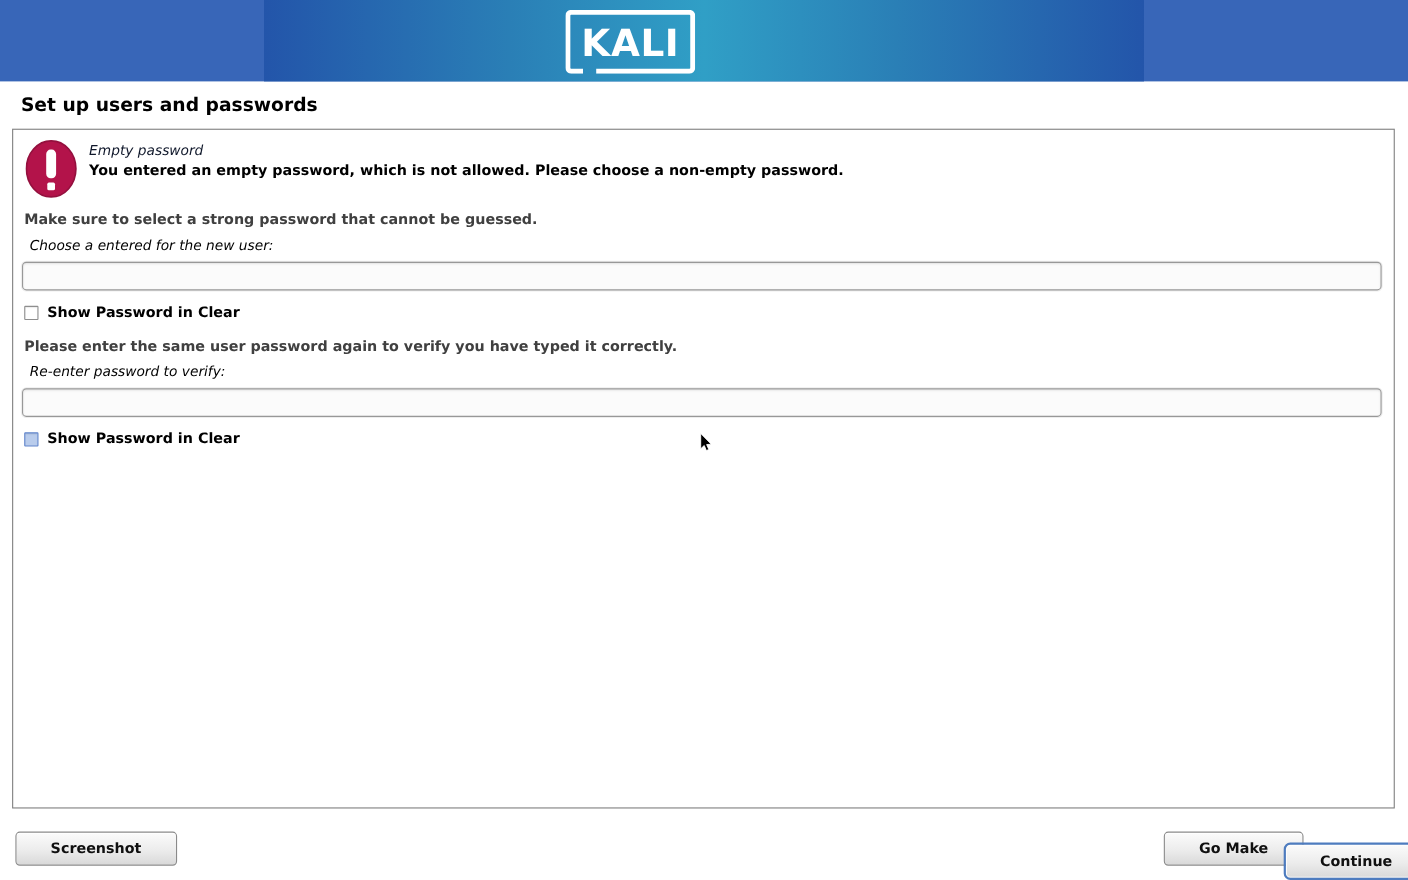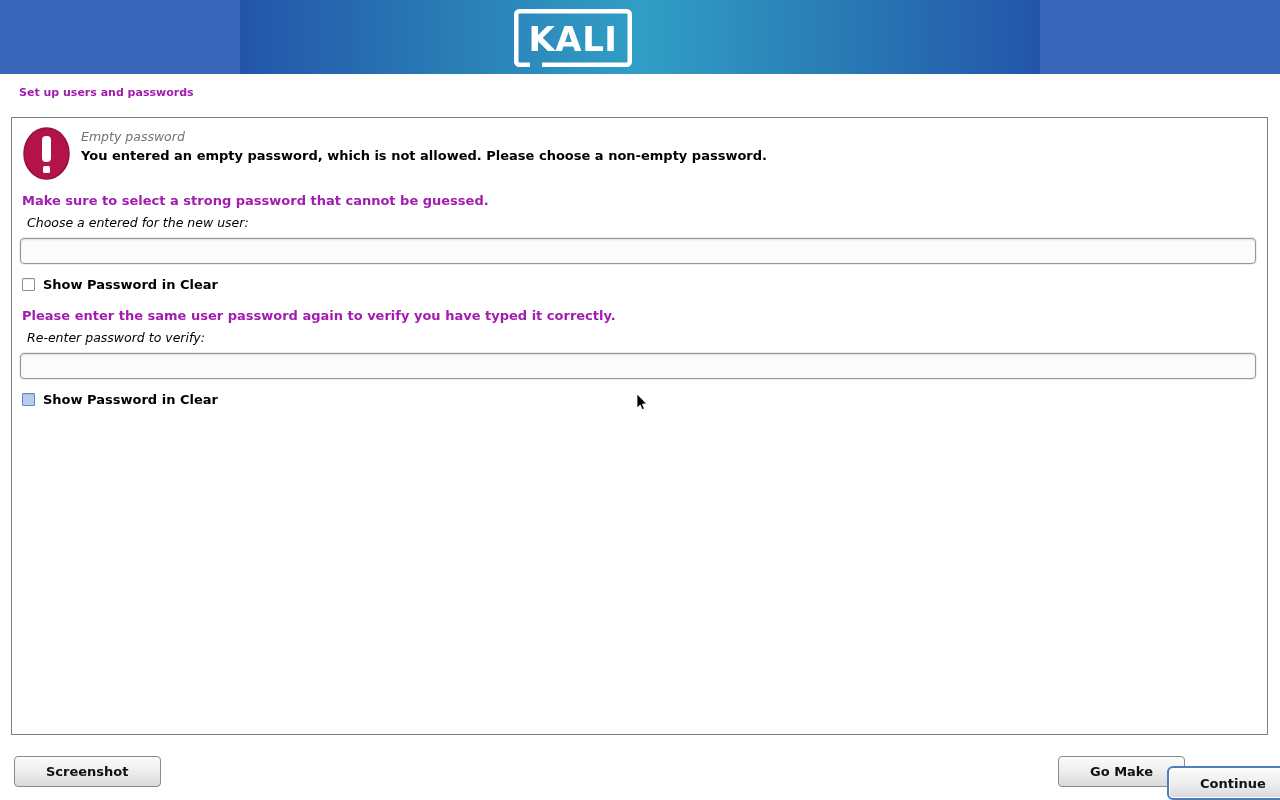--- a/index.html
+++ b/index.html
@@ -27,55 +27,55 @@
   .logo-wrap {
     position: absolute;
     top: 9px; left: 0;
     width: 666px;
     display: flex;
     justify-content: center;
   }
   .page-title {
     position: absolute;
     left: 19px; top: 86px;
-    font-size: 11px;
+    font-size: 17px;
     font-weight: bold;
-    color: #a21caf;
+    color: #000000;
   }
   .content {
     position: absolute;
     left: 11px; top: 117px;
     width: 1255px; height: 616px;
     border: 1px solid #7f7f7f;
     background: #ffffff;
   }
   .error-icon {
     position: absolute;
     left: 11px; top: 9px;
   }
   .error-title {
     position: absolute;
     left: 69px; top: 11px;
     font-size: 12.5px;
     font-style: italic;
-    color: #737373;
+    color: #0f172a;
   }
   .error-message {
     position: absolute;
     left: 69px; top: 30px;
     font-size: 13px;
     font-weight: bold;
     color: #000000;
   }
   .section-heading {
     position: absolute;
     left: 10px;
     font-size: 13px;
     font-weight: bold;
-    color: #a21caf;
+    color: #404040;
   }
   .field-label {
     position: absolute;
     left: 15px;
     font-size: 12.5px;
     font-style: italic;
     color: #000000;
   }
   .pw-input {
     position: absolute;

